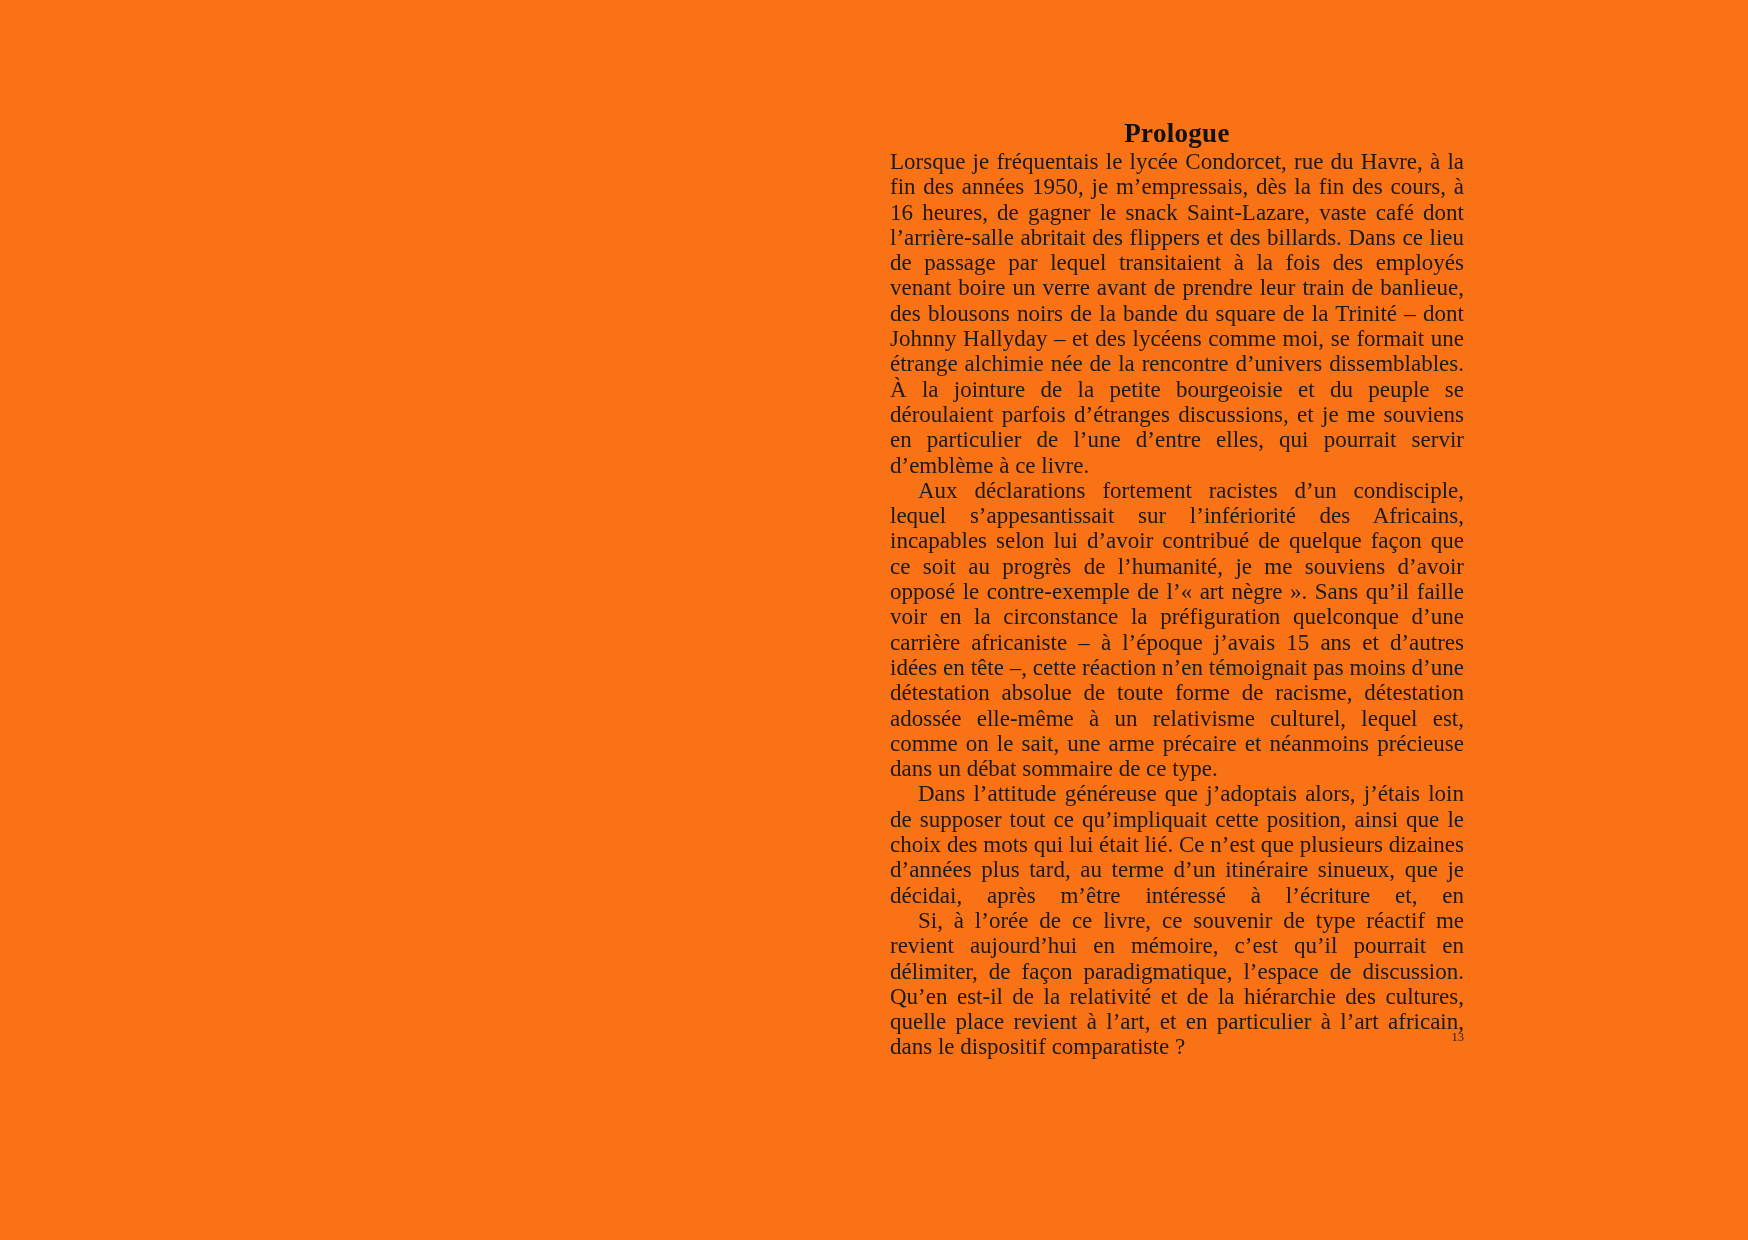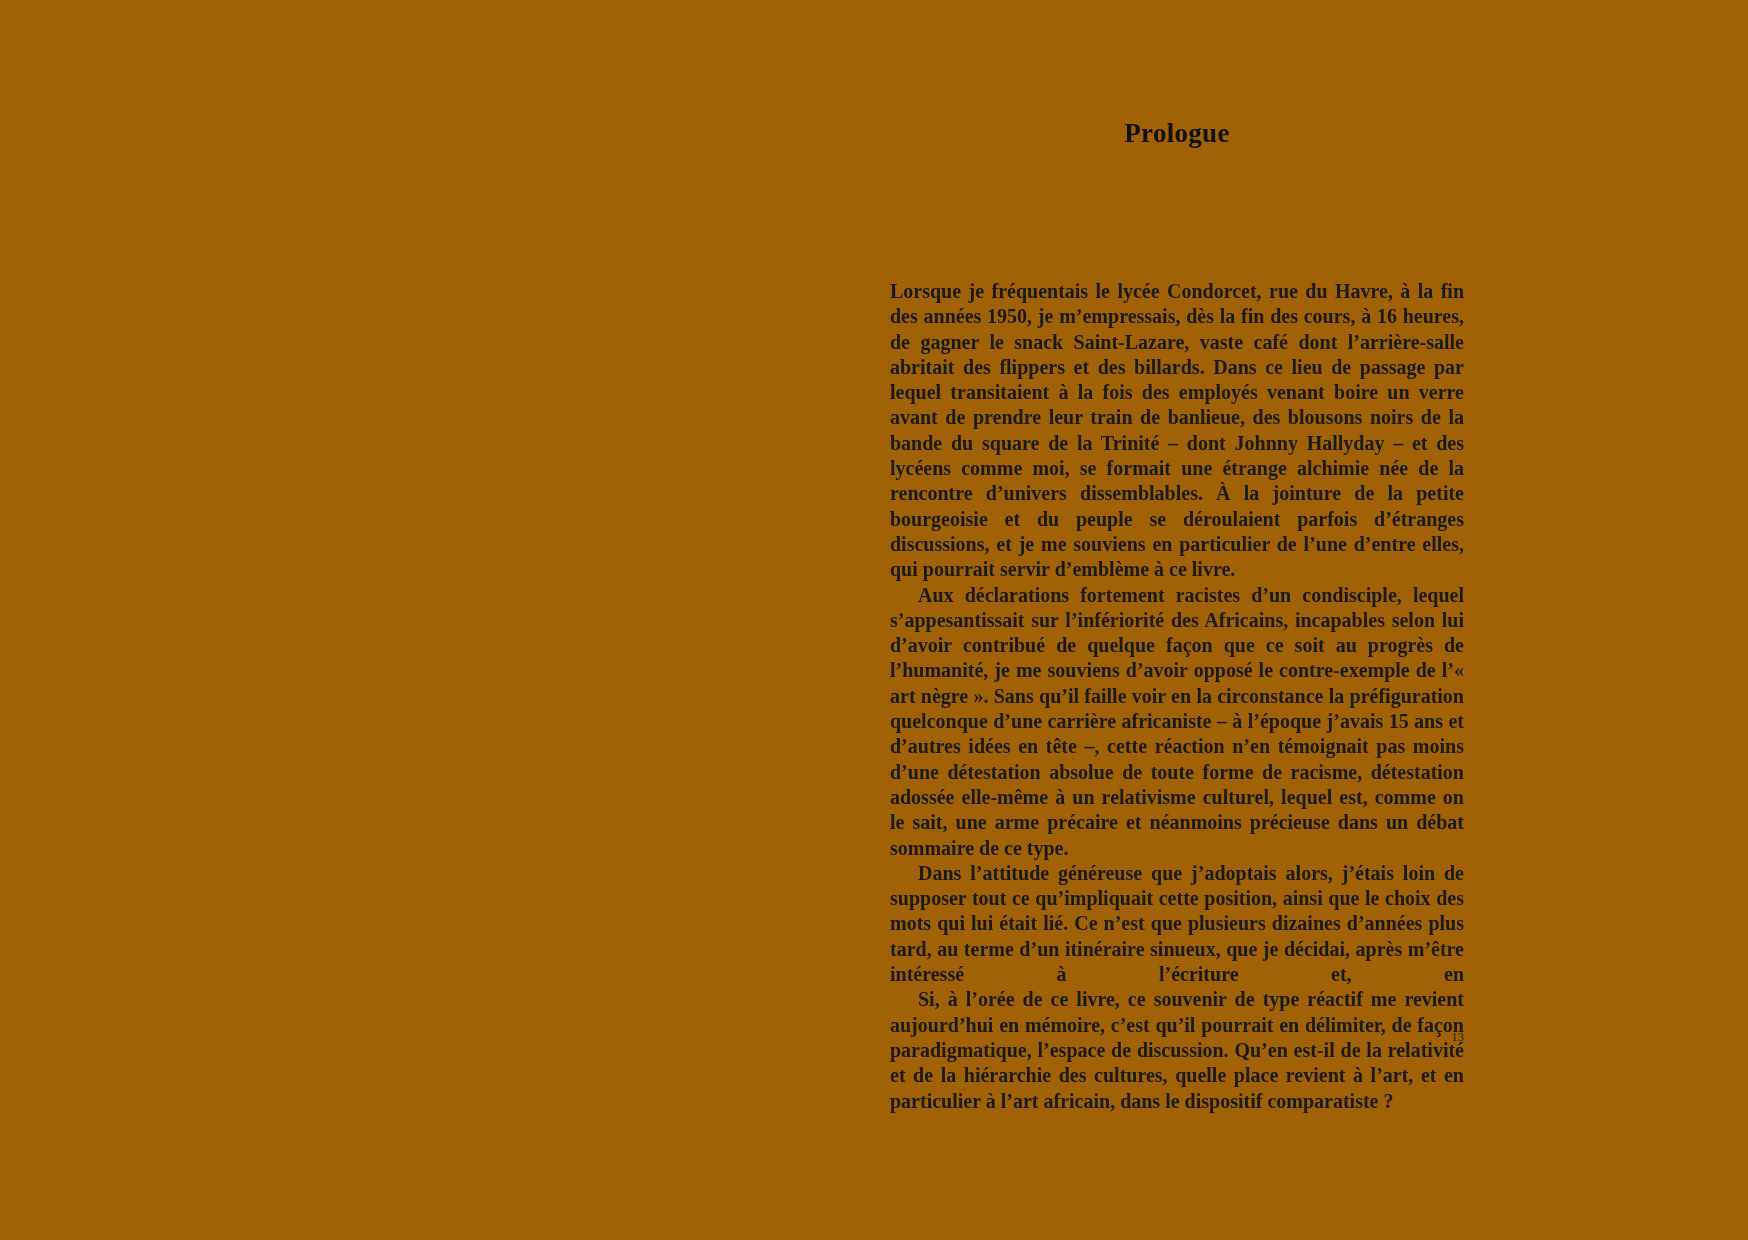--- a/index.html
+++ b/index.html
@@ -8,21 +8,21 @@
     width: 1748px;
     height: 1240px;
     background: #ffffff;
     font-family: "Liberation Serif", "DejaVu Serif", serif;
   }
 
   .spread {
     position: relative;
     width: 1748px;
     height: 1240px;
-    background: #a16207;
+    background: #f97316;
     overflow: hidden;
   }
 
   .page-content {
     position: absolute;
     left: 890px;
     top: 0;
     width: 574px;
     height: 1240px;
   }
@@ -31,27 +31,25 @@
     margin-top: 118px;
     text-align: center;
     font-size: 27px;
     font-weight: bold;
     color: #111111;
     letter-spacing: 0.3px;
     font-family: "Liberation Serif", "DejaVu Serif", serif;
   }
 
   .body-text {
-    margin-top: 130px;
     color: #1a1a1a;
-    font-size: 20px;
+    font-size: 23px;
     line-height: 25.3px;
     text-align: justify;
     hyphens: auto;
-    font-weight: bold;
   }
 
   .para { text-indent: 0; }
 
   .para.indented { text-indent: 28px; }
 
   
   .para.runs-over { text-align-last: justify; }
 
   .page-number {

